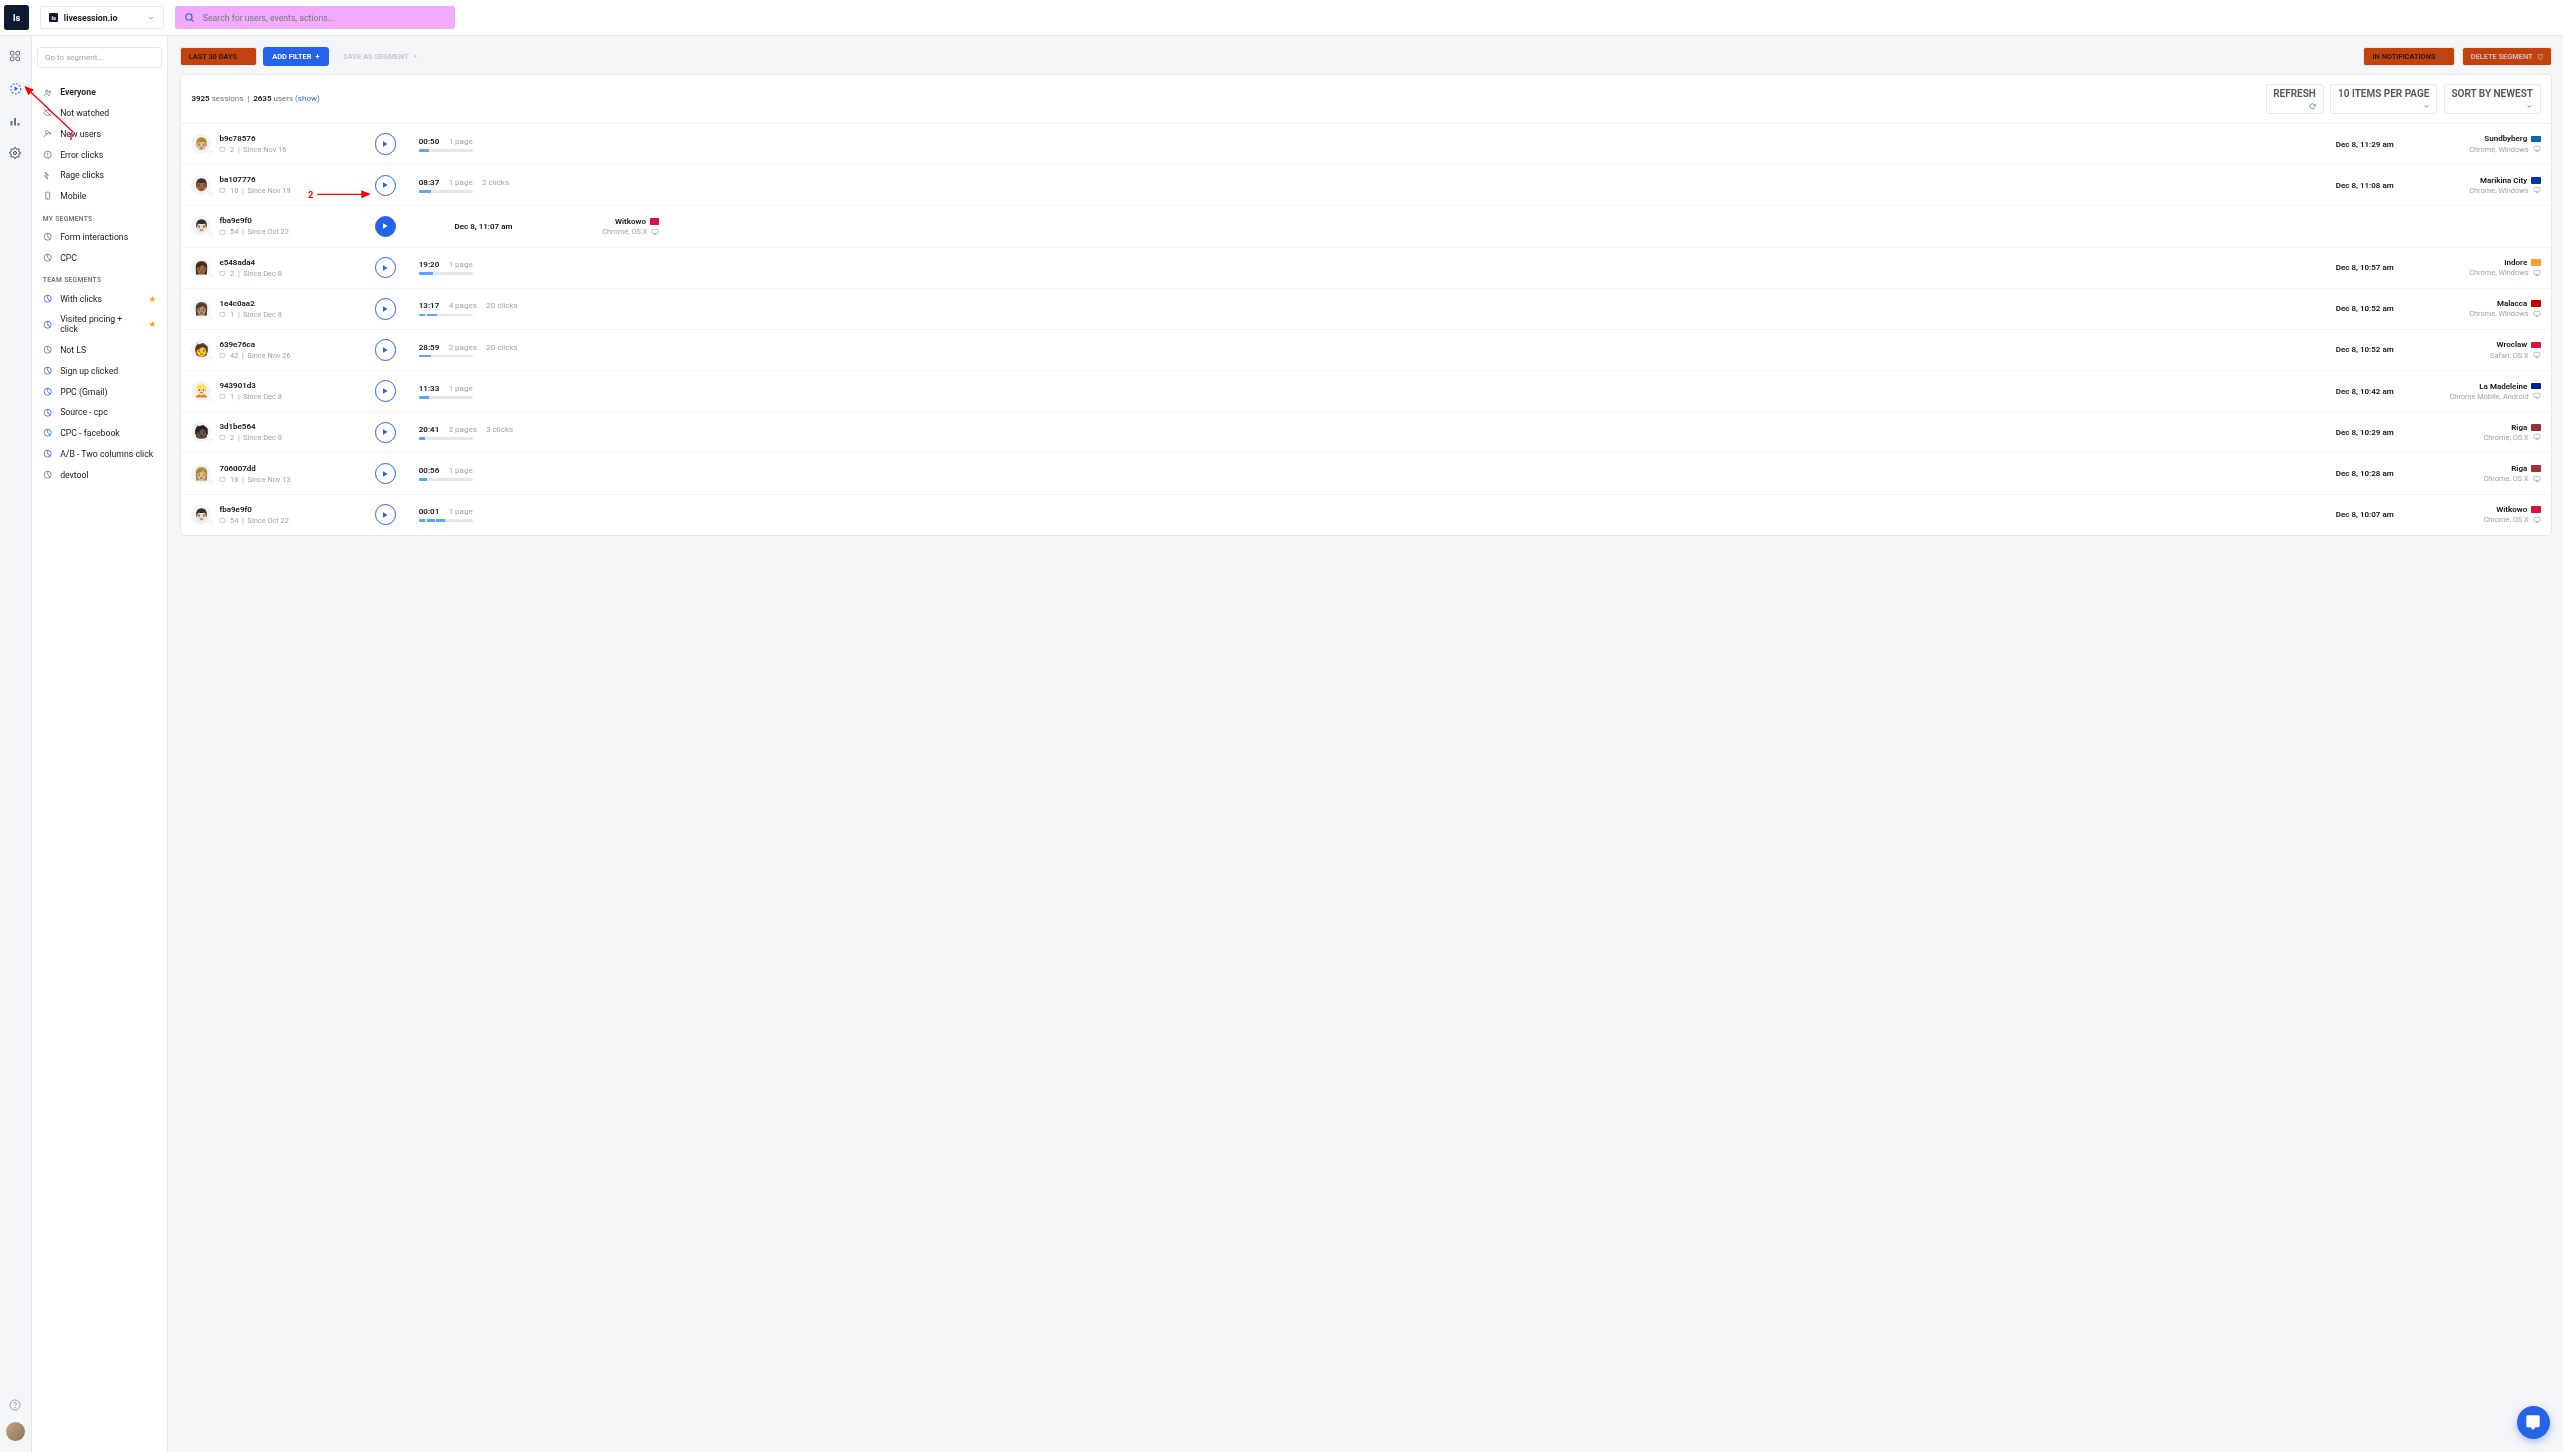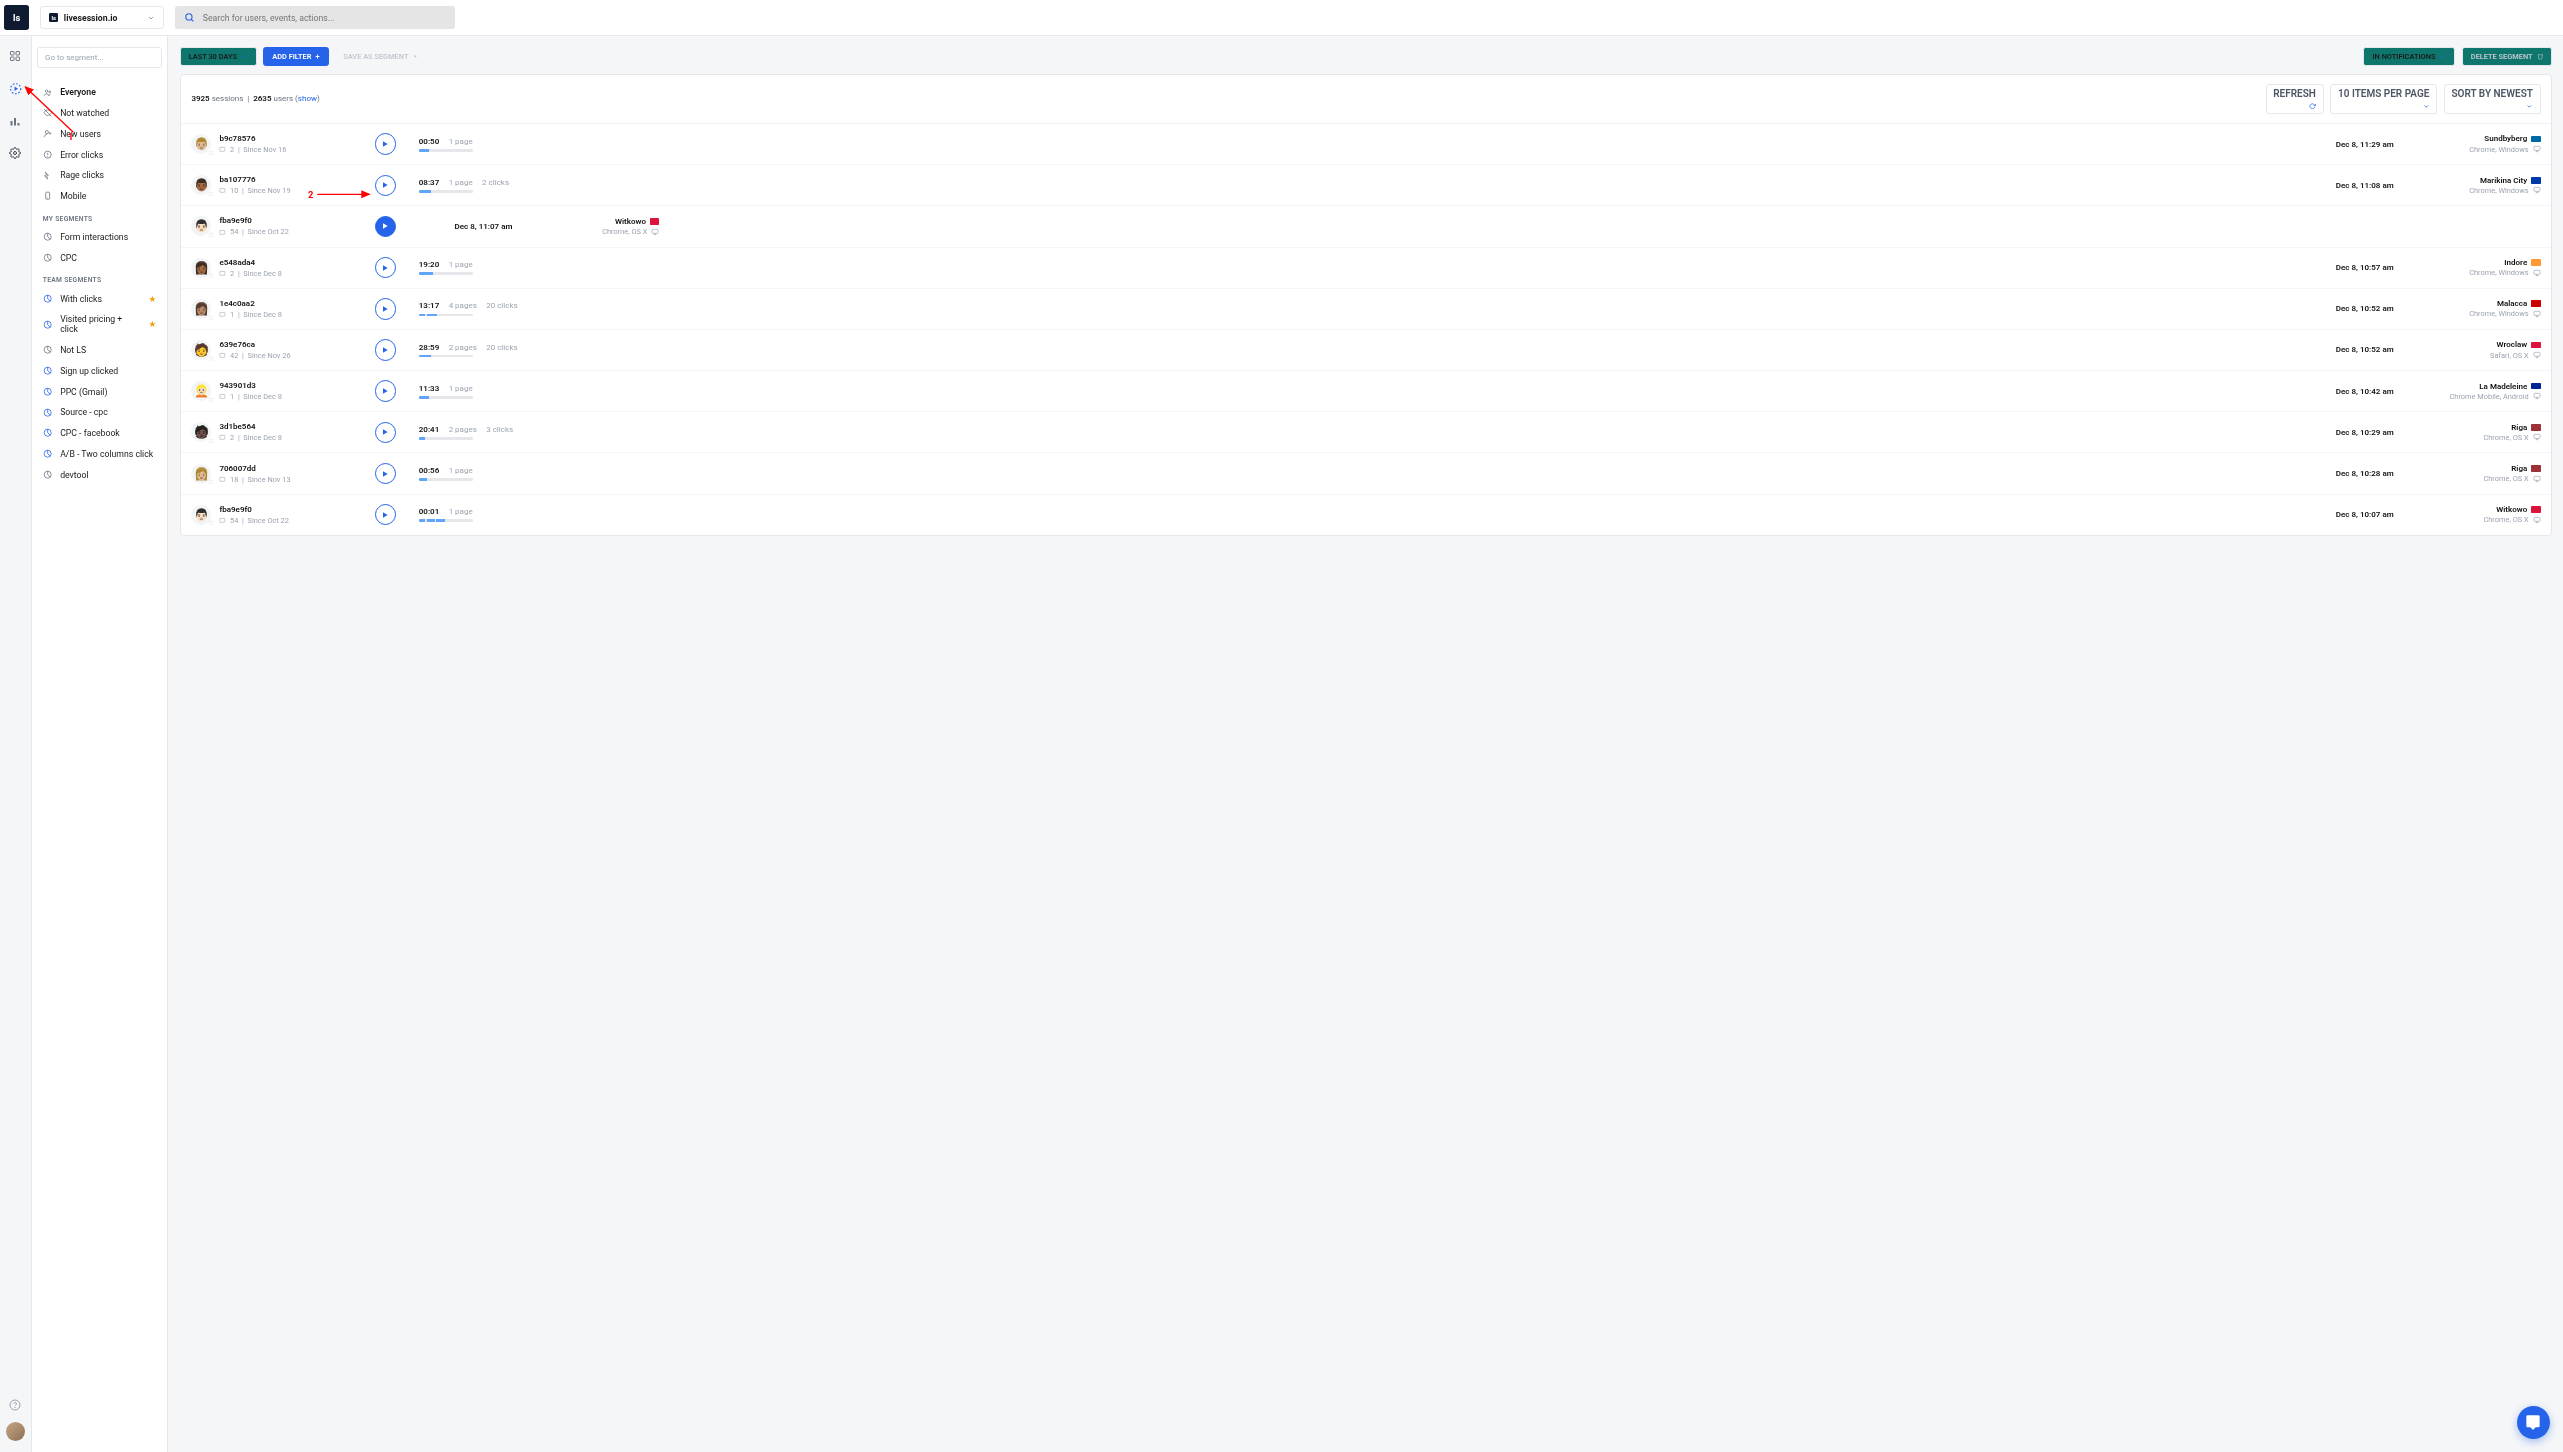--- a/index.html
+++ b/index.html
@@ -6,21 +6,21 @@
 body { background: #f5f6f8; color: #1a1a1a; font-size: 8.7px; }
 
 
 .top-header { position: fixed; top: 0; left: 0; right: 0; height: 36px; background: #fff; border-bottom: 0.7px solid #e5e7eb; display: flex; align-items: center; z-index: 100; }
 .logo-box { width: 25.4px; height: 25.4px; background: #0e1a2f; margin-left: 4px; display: flex; align-items: center; justify-content: center; border-radius: 2.7px; }
 .logo-text { color: #fff; font-weight: 700; font-size: 9.4px; }
 .workspace-select { margin-left: 10.7px; display: flex; align-items: center; border: 0.7px solid #e5e7eb; border-radius: 2.7px; padding: 5.4px 8px; width: 124px; height: 23px; justify-content: space-between; }
 .workspace-left { display: flex; align-items: center; gap: 5.4px; }
 .ws-icon { width: 9.4px; height: 9.4px; background: #0e1a2f; border-radius: 1.3px; display:flex; align-items:center; justify-content:center; color:#fff; font-size:6px; font-weight:700;}
 .ws-name { font-weight: 700; font-size: 8.7px; }
-.search-box { margin-left: 10.7px; display: flex; align-items: center; background: #e5e5e5; border-radius: 2.7px; padding: 5.4px 9.4px; width: 280px; height: 23px; gap: 8px; }
+.search-box { margin-left: 10.7px; display: flex; align-items: center; background: #f0abfc; border-radius: 2.7px; padding: 5.4px 9.4px; width: 280px; height: 23px; gap: 8px; }
 .search-input { border: none; background: transparent; outline: none; flex: 1; font-size: 8.7px; color: #666; }
 
 
 .left-rail { position: fixed; top: 36px; left: 0; bottom: 0; width: 32px; background: #f5f6f8; border-right: 0.7px solid #e5e7eb; display: flex; flex-direction: column; align-items: center; padding-top: 13.4px; gap: 19px; }
 .rail-item { width: 13.4px; height: 13.4px; display: flex; align-items: center; justify-content: center; color: #5a5a5a; cursor: pointer; }
 .rail-item.active { color: #2563eb; }
 .rail-bottom { margin-top: auto; margin-bottom: 10.7px; display:flex; flex-direction:column; gap:10.7px; align-items:center; }
 .avatar-small { width: 19px; height: 19px; border-radius: 50%; background: linear-gradient(135deg,#c7a789,#8b6f52); }
 
 
@@ -29,21 +29,21 @@
 .seg-item { display: flex; align-items: center; gap: 6.7px; padding: 5.4px 5.4px; cursor: pointer; border-radius: 2.7px; }
 .seg-item.active { font-weight: 600; }
 .seg-icon { width: 10.7px; display: flex; justify-content: center; color: #6b7280; }
 .seg-label { font-size: 8.7px; flex: 1; }
 .seg-star { color: #f59e0b; }
 .seg-header { font-size: 6.7px; font-weight: 600; color: #6b7280; letter-spacing: 0.3px; padding: 8px 5.4px 4px; text-transform: uppercase; }
 
 
 .main { margin-left: 169px; margin-top: 36px; padding: 10.7px; flex: 1; }
 .toolbar { display: flex; align-items: center; gap: 6.7px; margin-bottom: 8px; }
-.btn { border: 0.7px solid #e5e7eb; background: #0f766e; border-radius: 2.7px; padding: 4px 8px; font-size: 7.4px; font-weight: 600; cursor: pointer; display: flex; align-items: center; gap: 4px; }
+.btn { border: 0.7px solid #e5e7eb; background: #c2410c; border-radius: 2.7px; padding: 4px 8px; font-size: 7.4px; font-weight: 600; cursor: pointer; display: flex; align-items: center; gap: 4px; }
 .btn-primary { background: #2563eb; color: #fff; border-color: #2563eb; }
 .btn-disabled { color: #c3c8d0; cursor: default; }
 .toolbar-right { margin-left: auto; display: flex; gap: 6.7px; }
 
 
 .panel { background: #fff; border: 0.7px solid #e5e7eb; border-radius: 4px; }
 .panel-header { display: flex; align-items: center; padding: 9.4px 10.7px; border-bottom: 0.7px solid #f0f1f3; }
 .stats { font-size: 8px; color: #6b7280; }
 .stats b { color: #111; font-weight: 600; }
 .stats a { color: #2563eb; text-decoration: none; }

